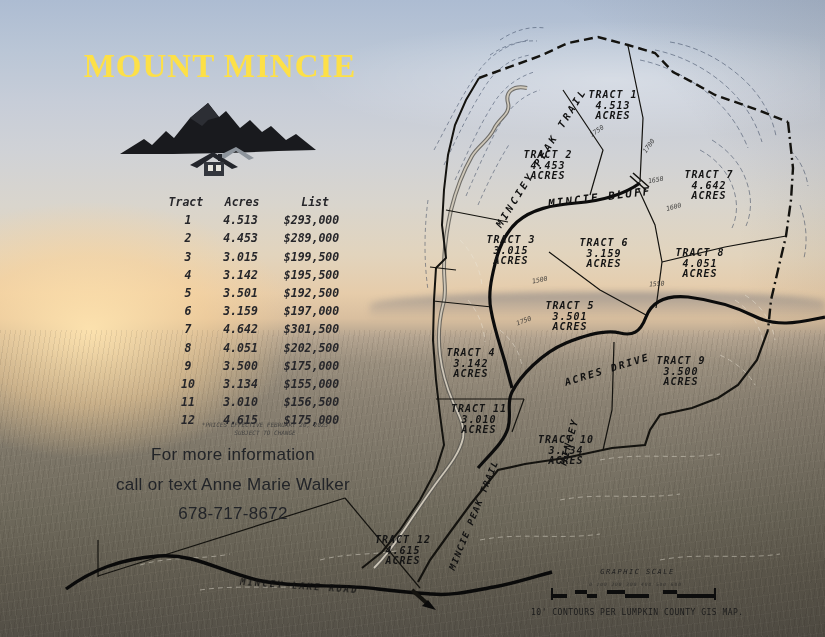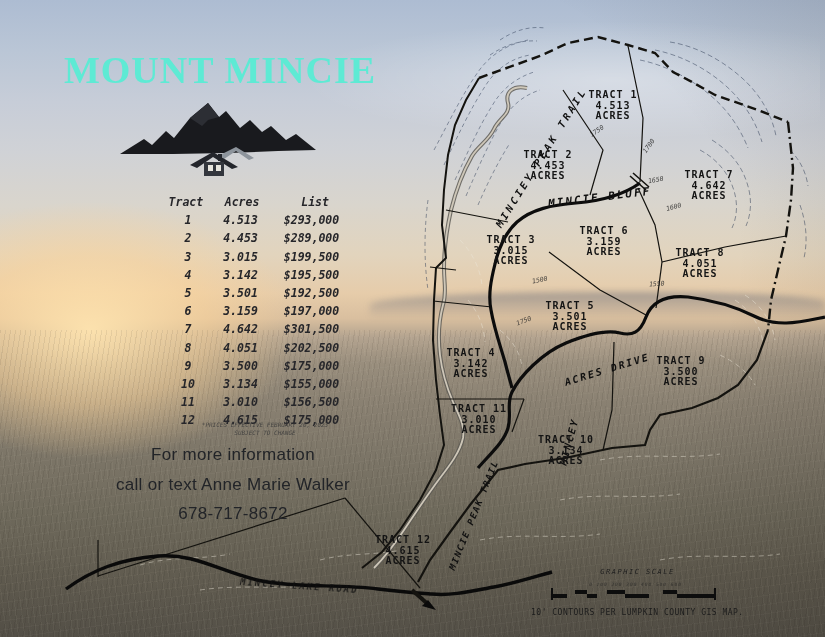--- a/index.html
+++ b/index.html
@@ -22,40 +22,40 @@
   .trees{position:absolute;left:0;top:330px;width:825px;height:307px;opacity:.8;
     background:
       repeating-linear-gradient(83deg, rgba(235,228,210,.07) 0 1px, rgba(0,0,0,0) 1px 6px),
       repeating-linear-gradient(99deg, rgba(30,26,22,.10) 0 1px, rgba(0,0,0,0) 1px 5px),
       repeating-linear-gradient(172deg, rgba(220,212,195,.05) 0 1px, rgba(0,0,0,0) 1px 9px);}
   .vignette{position:absolute;inset:0;
     background:radial-gradient(ellipse at 30% 40%, rgba(0,0,0,0) 60%, rgba(30,25,20,.18) 100%);}
 
   
   .title{position:absolute;left:0;top:48px;width:440px;text-align:center;
-    font-family:"Liberation Serif",serif;font-weight:bold;font-size:38px;
-    letter-spacing:1px;color:#5eead4;}
+    font-family:"Liberation Serif",serif;font-weight:bold;font-size:33px;
+    letter-spacing:1px;color:#fde047;}
   .logo{position:absolute;left:118px;top:96px;}
   .price-table{position:absolute;left:163px;top:193px;width:192px;
     font-size:11.5px;font-style:italic;font-weight:bold;color:#26262a;line-height:18.2px;}
   .trow{display:flex;}
   .tc{display:block;text-align:center;}
   .c0{width:50px;} .c1{width:55px;} .c2{width:87px;}
   .thead{display:flex;gap:8px;}
   .disclaimer{position:absolute;left:150px;top:421px;width:230px;text-align:center;
     font-size:6px;font-style:italic;color:#3a3a3a;line-height:8px;
     filter:blur(.4px);opacity:.85;}
   .contact{position:absolute;left:48px;top:440px;width:370px;text-align:center;
     font-family:"Liberation Sans",sans-serif;font-size:17px;color:#222428;
     line-height:29.5px;letter-spacing:.3px;}
 
   
   .map-svg{position:absolute;left:0;top:0;}
   .tract-label{position:absolute;transform:translate(-50%,0);text-align:center;
-    font-size:10px;font-weight:bold;letter-spacing:1px;
+    font-size:10px;font-style:italic;font-weight:bold;letter-spacing:1px;
     line-height:10.5px;color:#141414;white-space:nowrap;}
   .road-label{position:absolute;transform-origin:center;white-space:nowrap;
     font-style:italic;font-weight:bold;color:#101010;}
   .contour-label{position:absolute;font-size:6.5px;font-style:italic;color:#2a2a2a;
     opacity:.85;white-space:nowrap;}
   .scale-title{position:absolute;left:560px;top:568px;width:155px;text-align:center;
     font-size:7px;font-style:italic;letter-spacing:1.5px;color:#1d1d1d;}
   .scale-ticks{position:absolute;left:553px;top:582px;width:165px;text-align:center;
     font-size:4.5px;font-style:italic;letter-spacing:1px;color:#222;opacity:.7;white-space:nowrap;}
   .map-note{position:absolute;left:531px;top:608px;font-size:8px;
@@ -284,21 +284,21 @@
       <div class="tract-label" style="left: 709px; top: 170px;">
         <div>TRACT 7</div>
         <div>4.642</div>
         <div>ACRES</div>
       </div>
       <div class="tract-label" style="left: 511px; top: 235px;">
         <div>TRACT 3</div>
         <div>3.015</div>
         <div>ACRES</div>
       </div>
-      <div class="tract-label" style="left: 604px; top: 226px;">
+      <div class="tract-label" style="left: 604px; top: 238px;">
         <div>TRACT 6</div>
         <div>3.159</div>
         <div>ACRES</div>
       </div>
       <div class="tract-label" style="left: 700px; top: 248px;">
         <div>TRACT 8</div>
         <div>4.051</div>
         <div>ACRES</div>
       </div>
       <div class="tract-label" style="left: 570px; top: 301px;">

